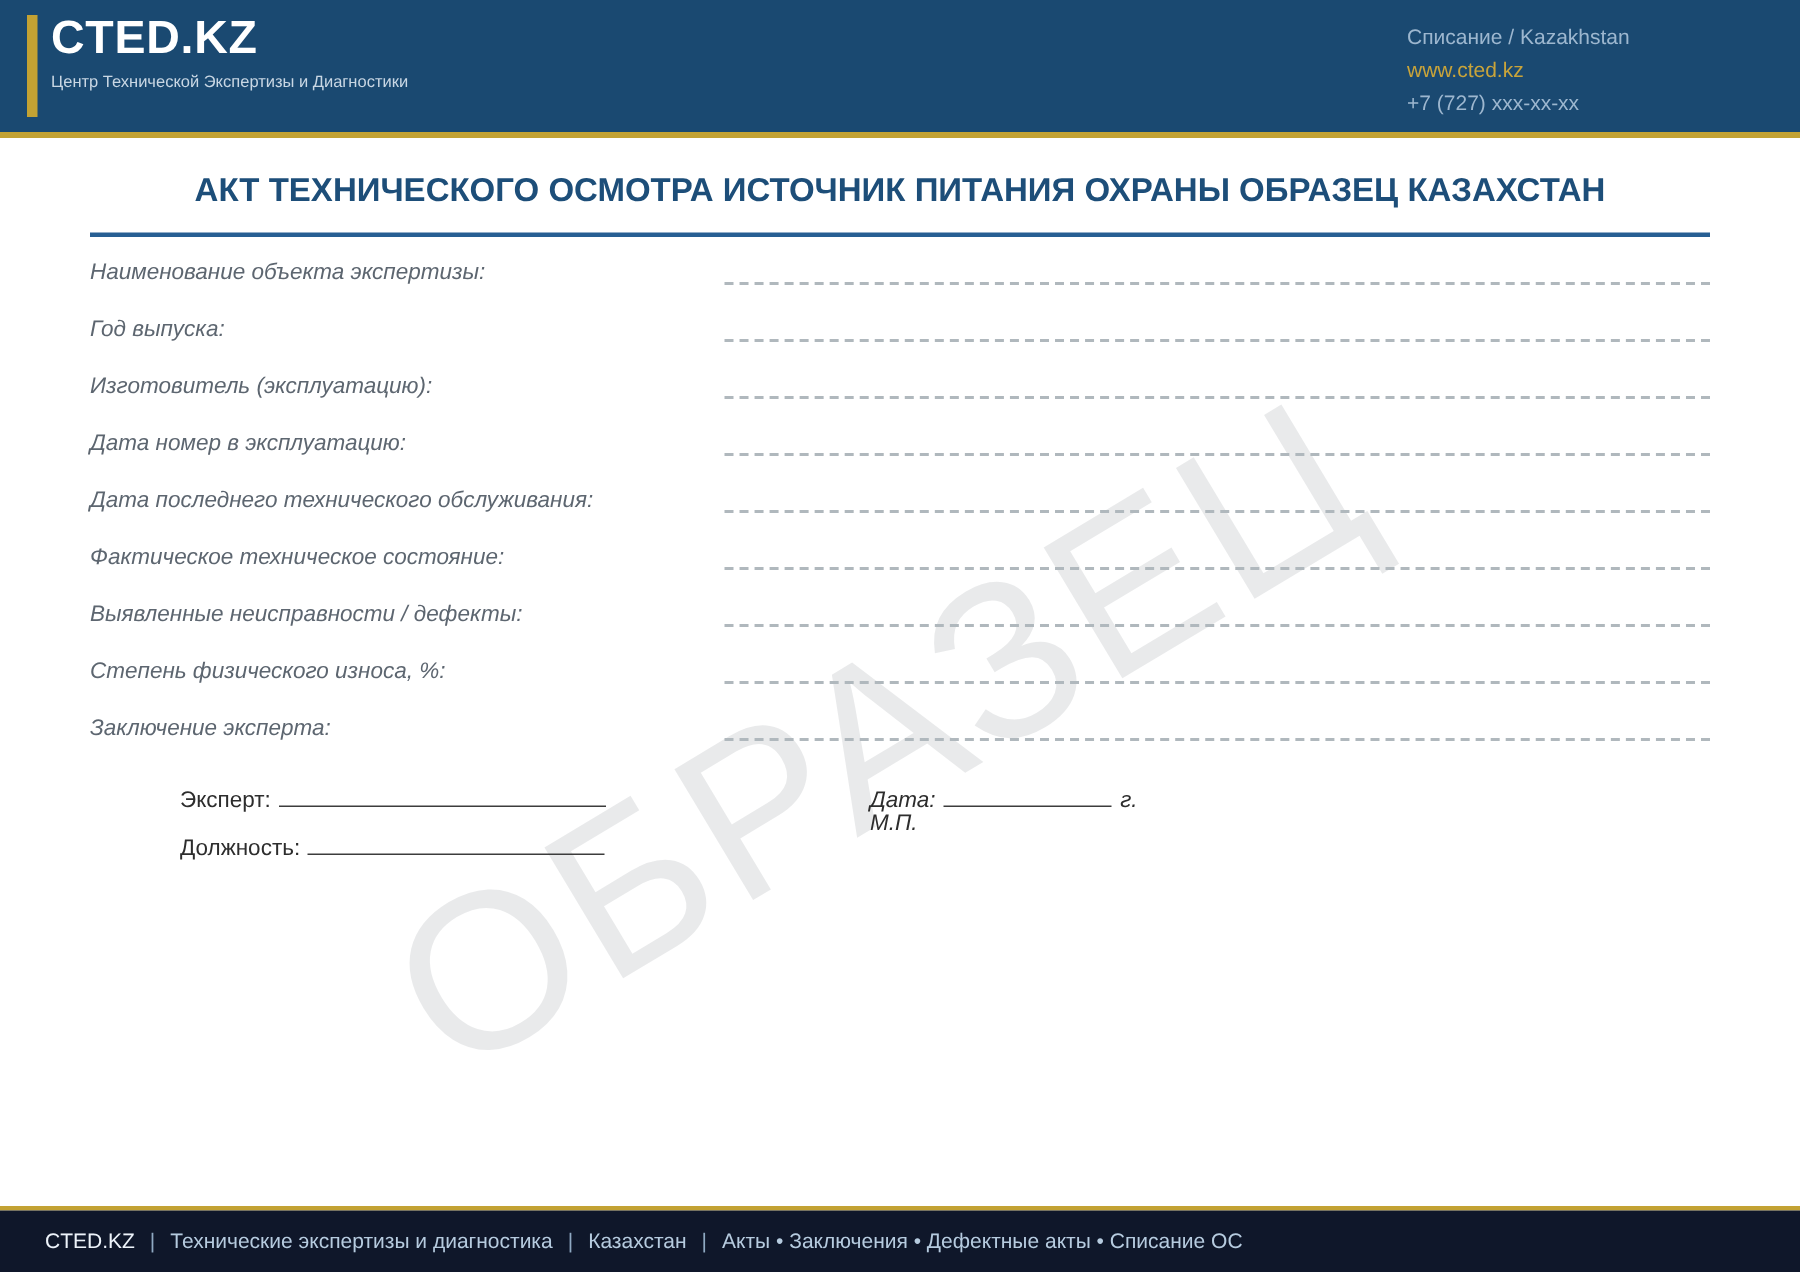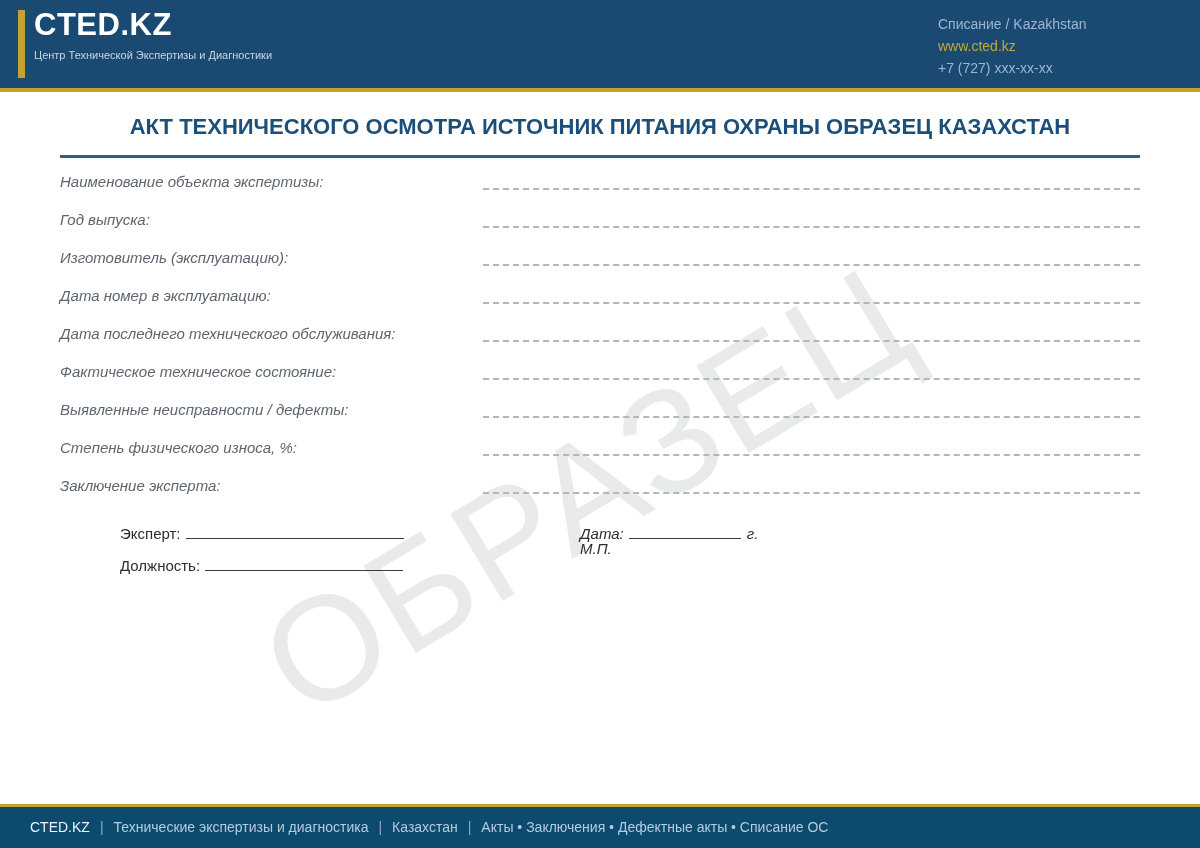--- a/index.html
+++ b/index.html
@@ -118,21 +118,21 @@
 
   
   .footer {
     position: absolute;
     left: 0; bottom: 0;
     width: 100%;
   }
   .footer-gold { height: 3px; background: #c3a233; }
   .footer-bar {
     height: 41px;
-    background: #0c4a6e;
+    background: #0f172a;
     line-height: 41px;
     padding-left: 30px;
     font-size: 14px;
     color: #b6cbdf;
     white-space: nowrap;
   }
   .footer-bar .brand { color: #edf3fa; }
   .footer-bar .sep { margin: 0 10px; color: #8fa9c2; }
 </style>
 </head>

